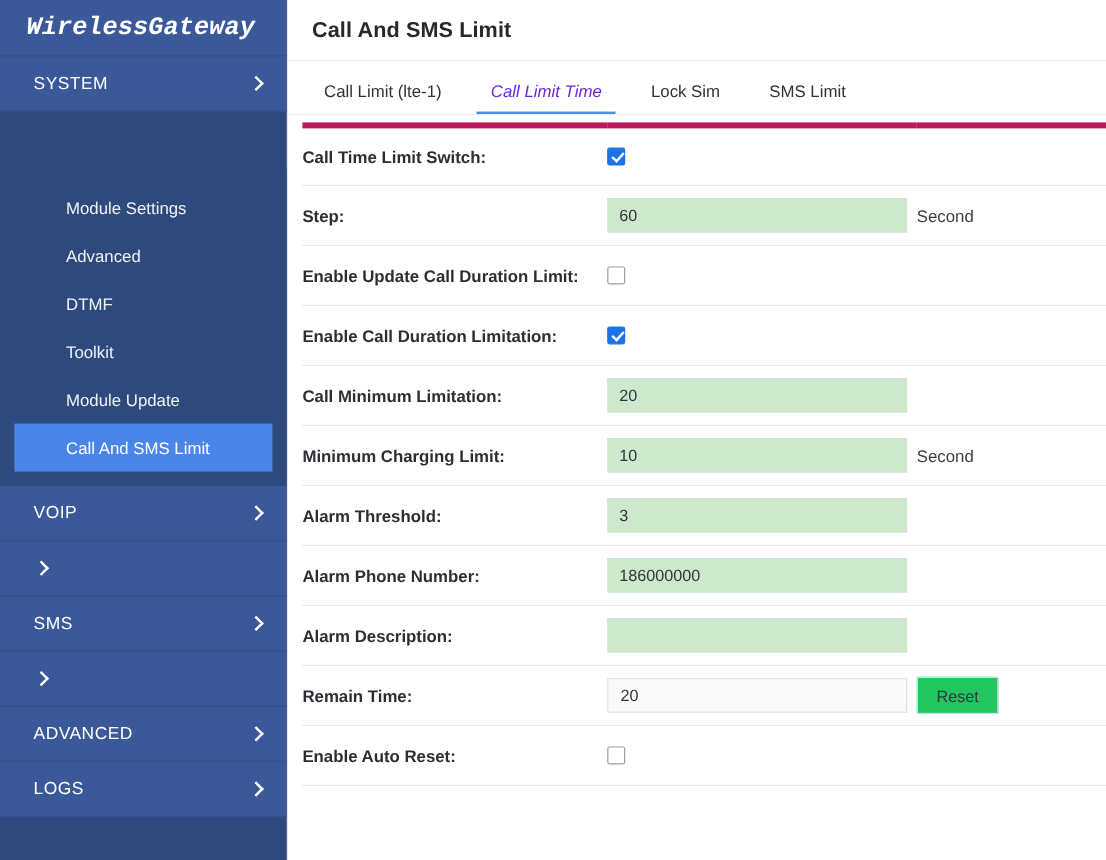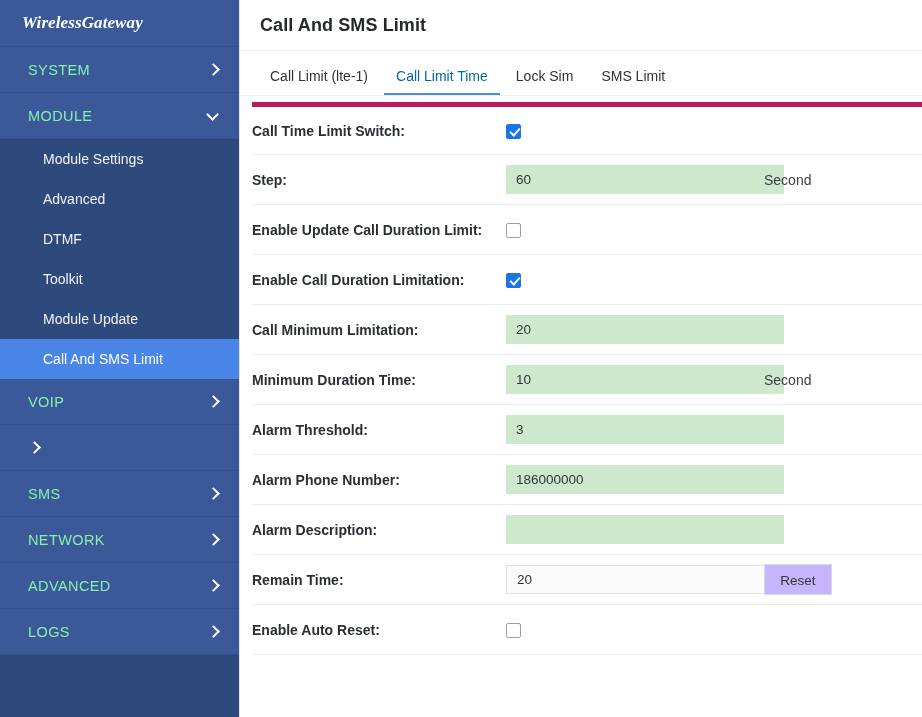--- a/index.html
+++ b/index.html
@@ -26,37 +26,37 @@
   .brand {
     height: 47px;
     background: #3b5998;
     display: flex;
     align-items: center;
     padding-left: 22px;
     border-bottom: 1px solid #35508c;
   }
   .brand-text {
     color: #ffffff;
-    font-size: 17px;
+    font-size: 21px;
     font-style: italic;
     font-weight: bold;
     letter-spacing: 0.1px;
-    font-family: Liberation Serif, serif;
+    font-family: Liberation Mono, monospace;
   }
 
   .nav-group { display: block; }
 
   .nav-top {
     height: 46px;
     background: #3b5998;
     border-bottom: 1px solid #34508e;
     display: flex;
     align-items: center;
     padding: 0 18px 0 28px;
-    color: #86efac;
+    color: #ffffff;
     font-size: 14.5px;
     letter-spacing: 0.4px;
     cursor: pointer;
     position: relative;
   }
   .nav-top .label { flex: 1; }
   .nav-top .chev {
     width: 14px; height: 14px;
     display: inline-block;
     position: relative;
@@ -73,21 +73,21 @@
   .chev-down::before {
     content: "";
     position: absolute;
     left: 1px; top: 1px;
     width: 7px; height: 7px;
     border-bottom: 2px solid #fff;
     border-right: 2px solid #fff;
     transform: rotate(45deg);
   }
 
-  .submenu { background: #2e4a7d; padding: 0; }
+  .submenu { background: #2e4a7d; padding: 12px; margin-top: 48px; }
   .sub-item {
     height: 40px;
     display: flex;
     align-items: center;
     padding-left: 43px;
     color: #f0f2f7;
     font-size: 14px;
     cursor: pointer;
   }
   .sub-item.active {
@@ -116,33 +116,34 @@
     color: #25292e;
     letter-spacing: 0.1px;
   }
 
   .tabs {
     display: flex;
     align-items: flex-end;
     height: 45px;
     padding-left: 18px;
     border-bottom: 1px solid #eceef1;
-    gap: 4px;
+    gap: 17px;
   }
   .tab {
     font-size: 14px;
     color: #2f3337;
     padding: 0 12px 9px 12px;
     cursor: pointer;
     border-bottom: 2.5px solid transparent;
     white-space: nowrap;
   }
   .tab.active {
-    color: #0369a1;
+    color: #6d28d9;
     border-bottom-color: #4a90e2;
+    font-style: italic;
   }
 
   .form-wrap { padding: 6px 0 0 12px; }
   table.form {
     border-collapse: collapse;
     width: 910px;
     table-layout: fixed;
   }
   table.form tr { height: 50px; }
   table.form td {
@@ -163,21 +164,21 @@
   }
   td.c-field { width: 258px; }
   td.c-unit {
     padding-left: 14px;
     font-size: 14px;
     color: #3a3f45;
     font-weight: normal;
   }
 
   input.txt {
-    width: 278px;
+    width: 250px;
     height: 29px;
     border: none;
     background: #cde8cc;
     font-size: 13.5px;
     color: #31363b;
     padding: 0 10px;
     font-family: "Liberation Sans", sans-serif;
     outline: none;
   }
   input.txt.plain {
@@ -209,21 +210,21 @@
     width: 4px; height: 8px;
     border: solid #ffffff;
     border-width: 0 2px 2px 0;
     transform: rotate(42deg);
   }
 
   .btn-reset {
     height: 31px;
     min-width: 68px;
     padding: 8px 15px;
-    background: #c4b5fd;
+    background: #22c55e;
     border: 1px solid #d8dadd;
     font-size: 13.5px;
     color: #33373c;
     font-family: "Liberation Sans", sans-serif;
     cursor: pointer;
     text-align: center;
   }
 </style>
 </head>
 <body>
@@ -235,24 +236,20 @@
       <span class="brand-text">WirelessGateway</span>
     </div>
     <div id="nav-container">
         <div class="nav-group">
           <div class="nav-top">
             <span class="label">SYSTEM</span>
             <span class="chev chev-right"></span>
           </div>
         </div>
         <div class="nav-group">
-          <div class="nav-top">
-            <span class="label">MODULE</span>
-            <span class="chev chev-down"></span>
-          </div>
           <div class="submenu">
             <div class="sub-item">
               <span>Module Settings</span>
             </div>
             <div class="sub-item">
               <span>Advanced</span>
             </div>
             <div class="sub-item">
               <span>DTMF</span>
             </div>
@@ -279,21 +276,20 @@
           </div>
         </div>
         <div class="nav-group">
           <div class="nav-top">
             <span class="label">SMS</span>
             <span class="chev chev-right"></span>
           </div>
         </div>
         <div class="nav-group">
           <div class="nav-top">
-            <span class="label">NETWORK</span>
             <span class="chev chev-right"></span>
           </div>
         </div>
         <div class="nav-group">
           <div class="nav-top">
             <span class="label">ADVANCED</span>
             <span class="chev chev-right"></span>
           </div>
         </div>
         <div class="nav-group">
@@ -340,21 +336,21 @@
               <td class="c-label">Enable Call Duration Limitation:</td>
               <td class="c-field"><input type="checkbox" class="cbx" checked="" style=""></td>
               <td class="c-unit"></td>
             </tr>
             <tr>
               <td class="c-label">Call Minimum Limitation:</td>
               <td class="c-field"><input type="text" class="txt" value="20" style=""></td>
               <td class="c-unit"></td>
             </tr>
             <tr>
-              <td class="c-label">Minimum Duration Time:</td>
+              <td class="c-label">Minimum Charging Limit:</td>
               <td class="c-field"><input type="text" class="txt" value="10" style=""></td>
               <td class="c-unit"><span>Second</span></td>
             </tr>
             <tr>
               <td class="c-label">Alarm Threshold:</td>
               <td class="c-field"><input type="text" class="txt" value="3" style=""></td>
               <td class="c-unit"></td>
             </tr>
             <tr>
               <td class="c-label">Alarm Phone Number:</td>

